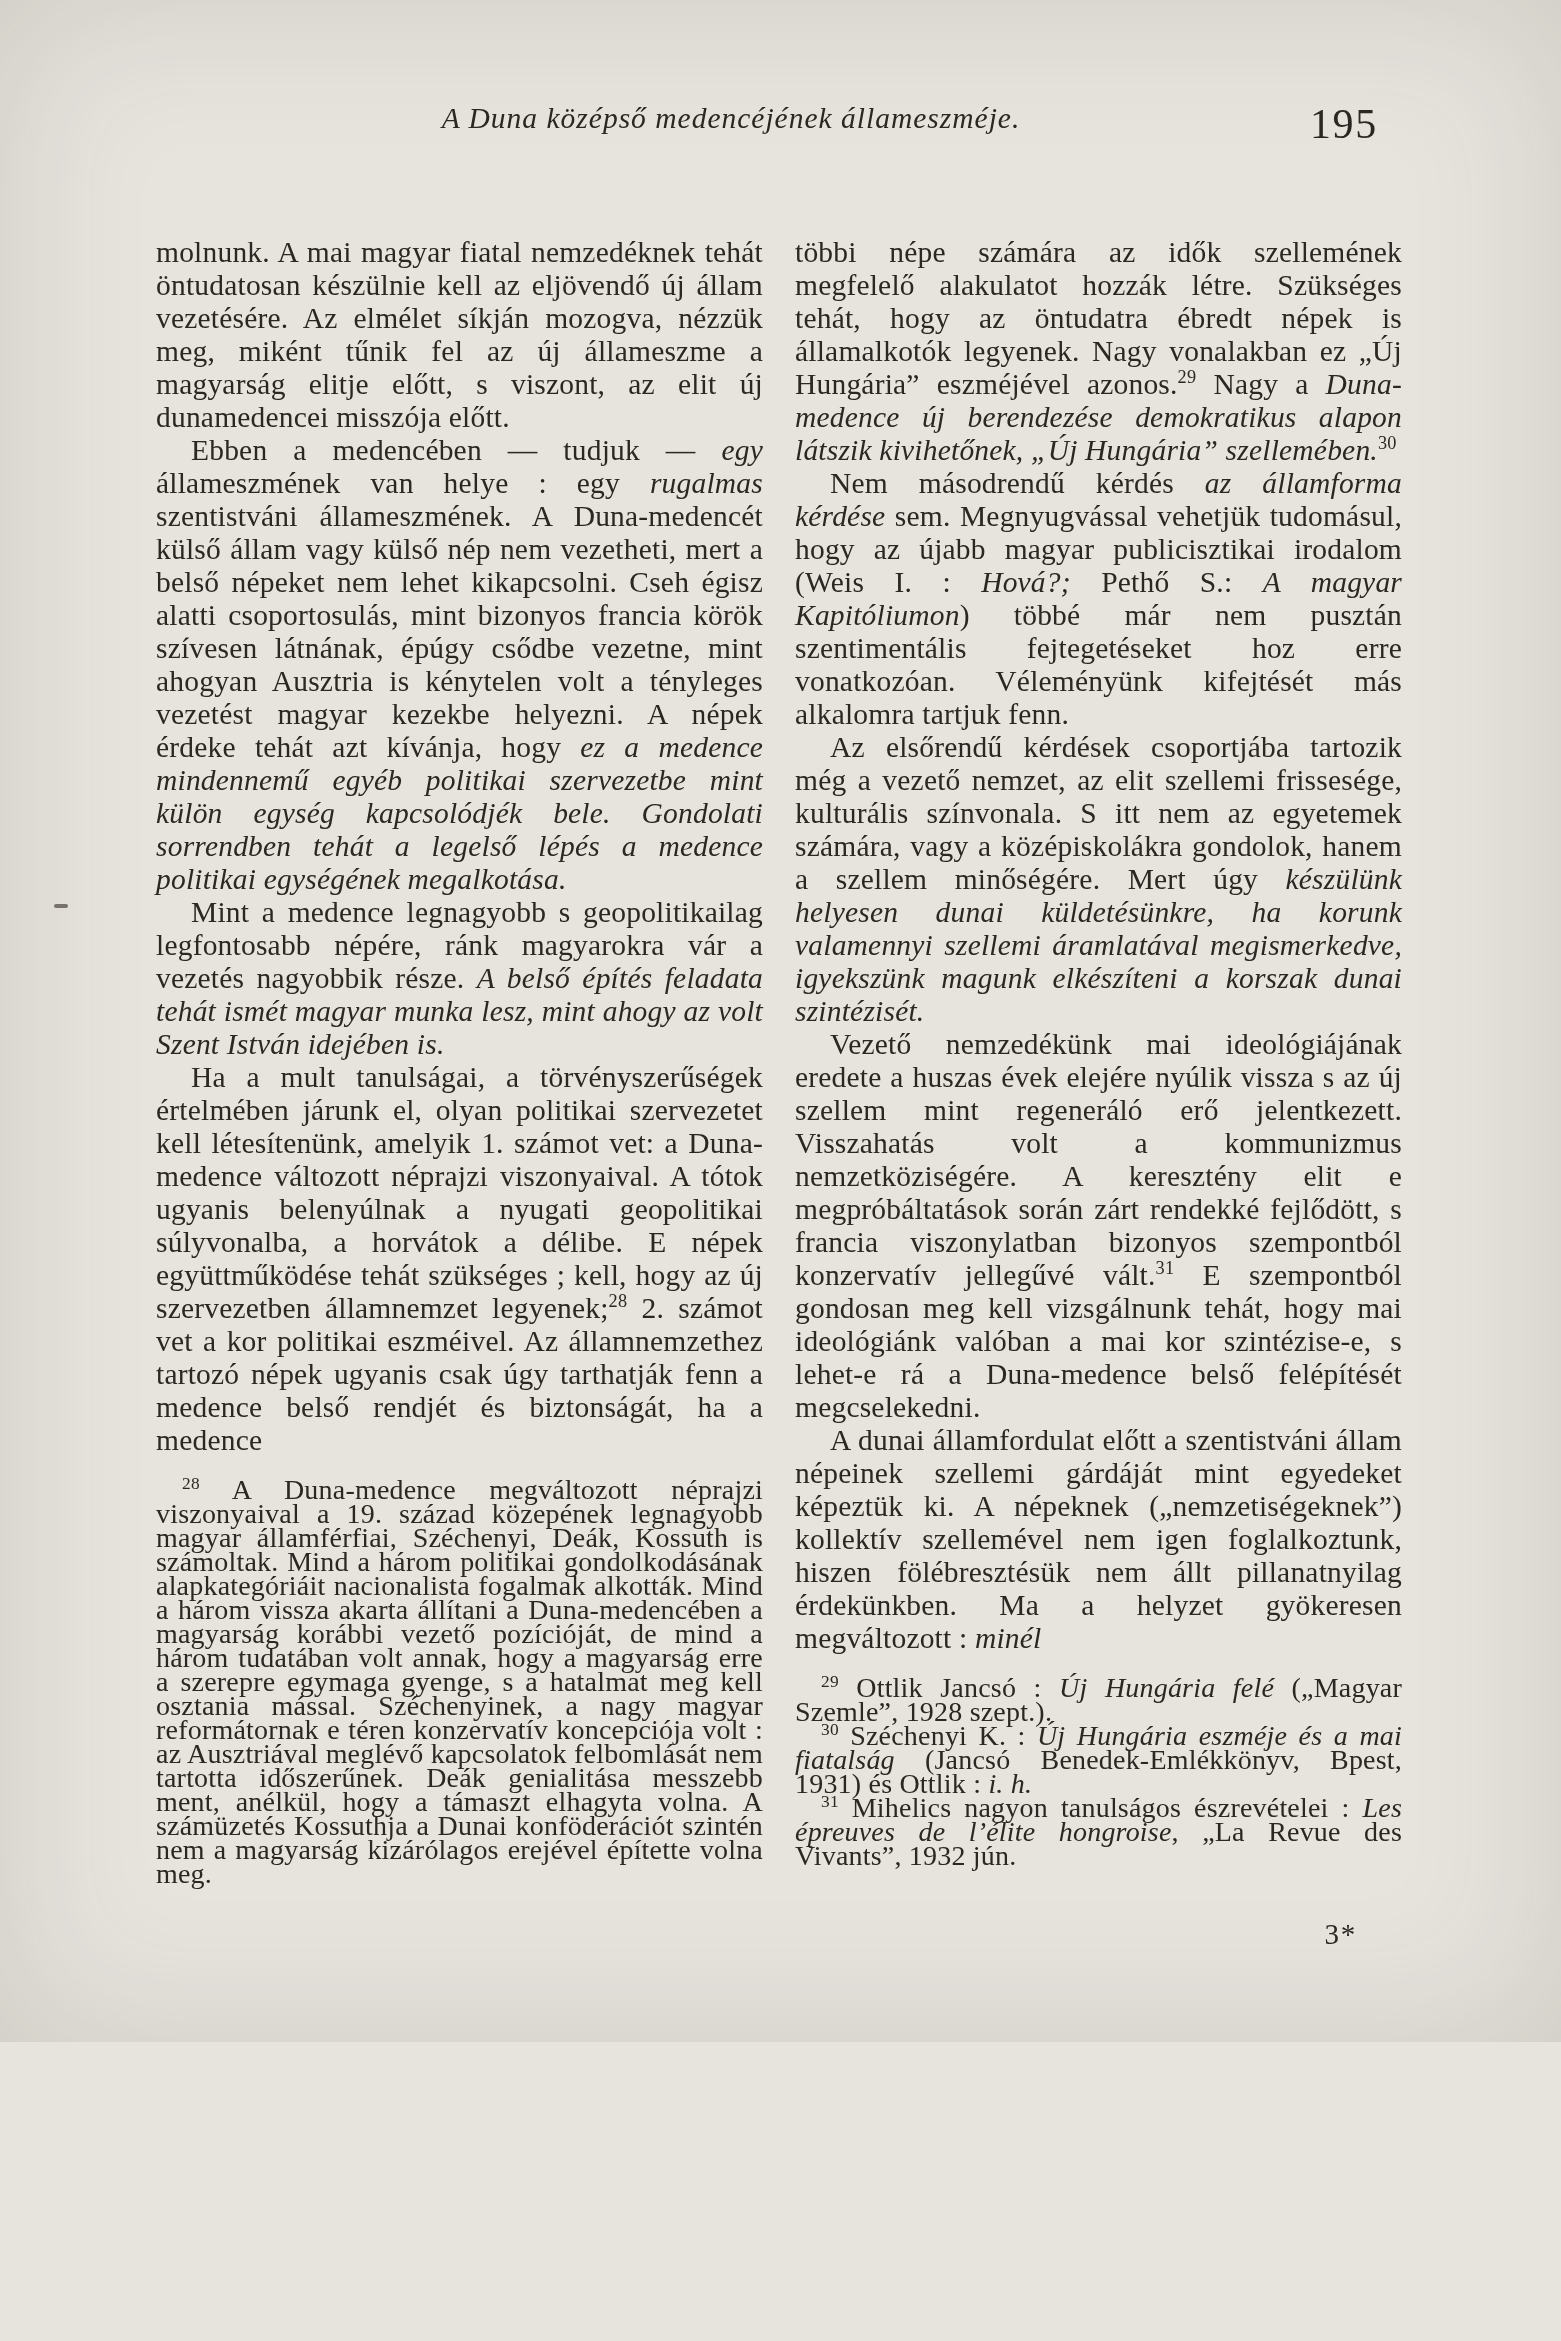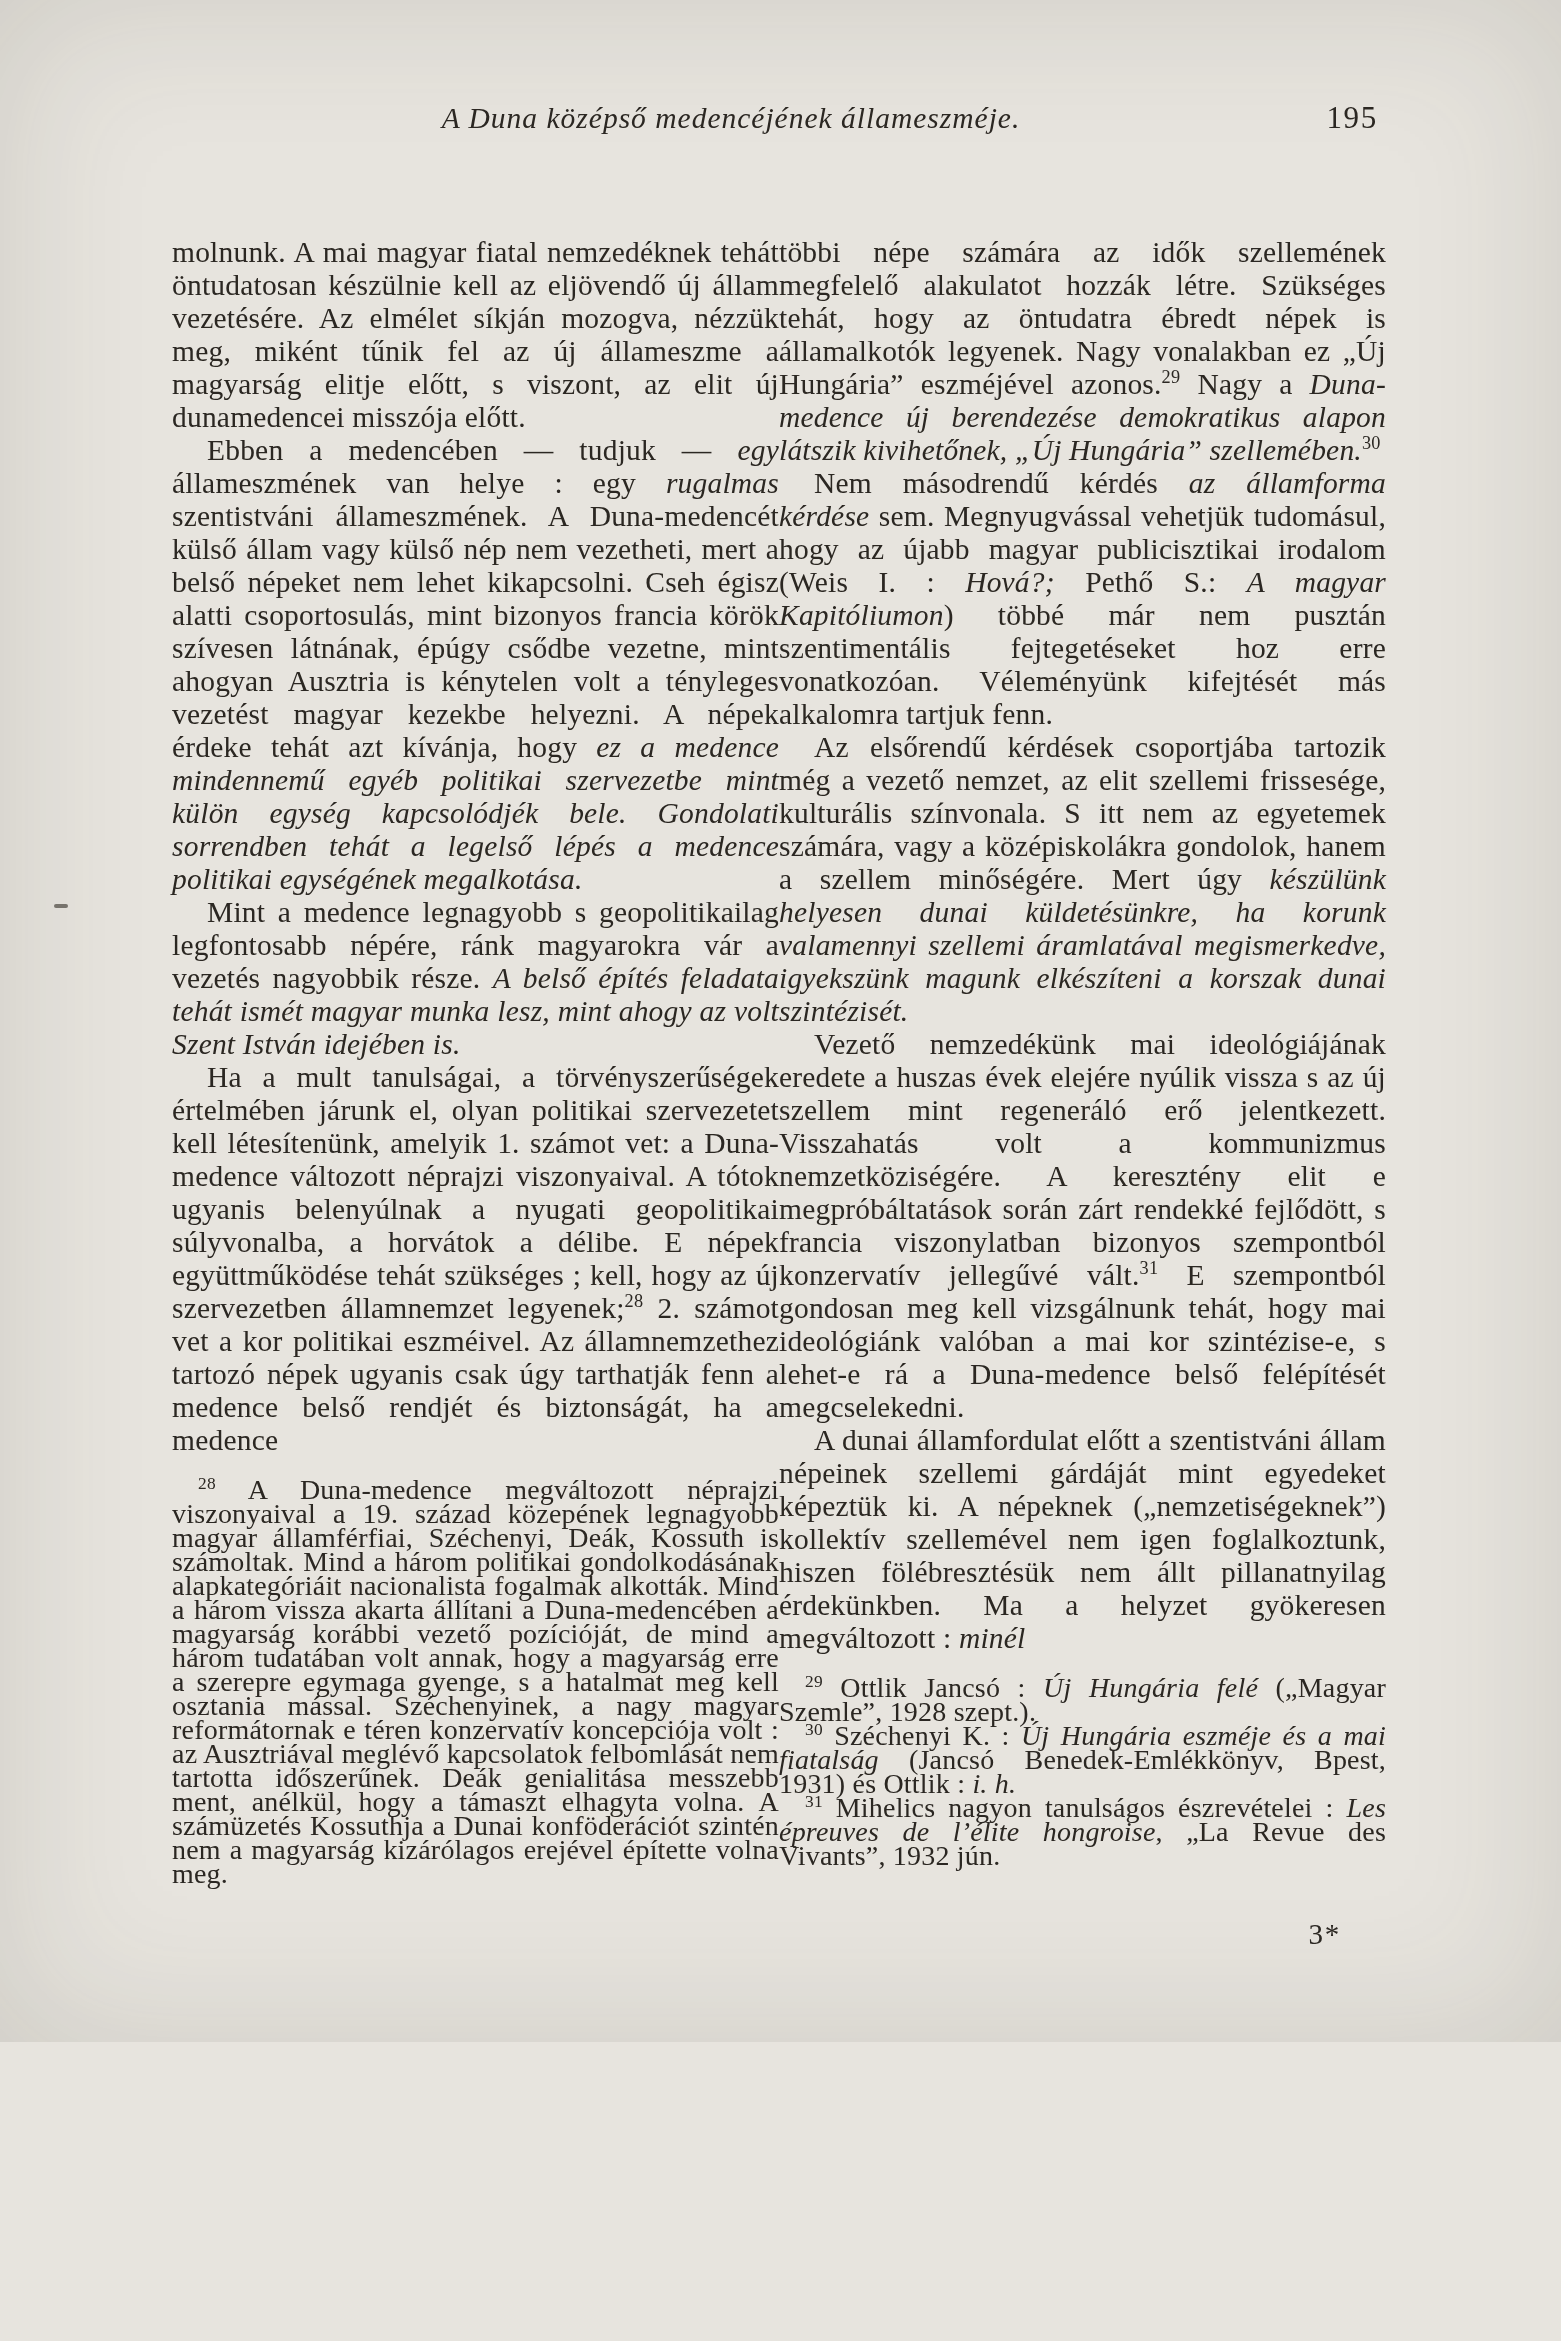--- a/index.html
+++ b/index.html
@@ -29,28 +29,28 @@
     text-align:center;
     font-style:italic;
     font-size:29.5px;
     letter-spacing:1px;
     transform:translateX(-48px);
     white-space:nowrap;
   }
   .page-number{
     position:absolute;
     right:24px;top:-1.7px;
-    font-size:31px;
+    font-size:42px;
     letter-spacing:1.7px;
   }
   .columns{
     position:absolute;
     top:236px;left:156px;width:1246px;
     display:flex;
-    justify-content:center;
+    justify-content:space-between;
   }
   .column{width:607px;}
   .para{
     margin:0;
     font-size:29.5px;
     line-height:33px;
     text-align:justify;
     letter-spacing:0.2px;
     hyphens:auto;-webkit-hyphens:auto;
   }

